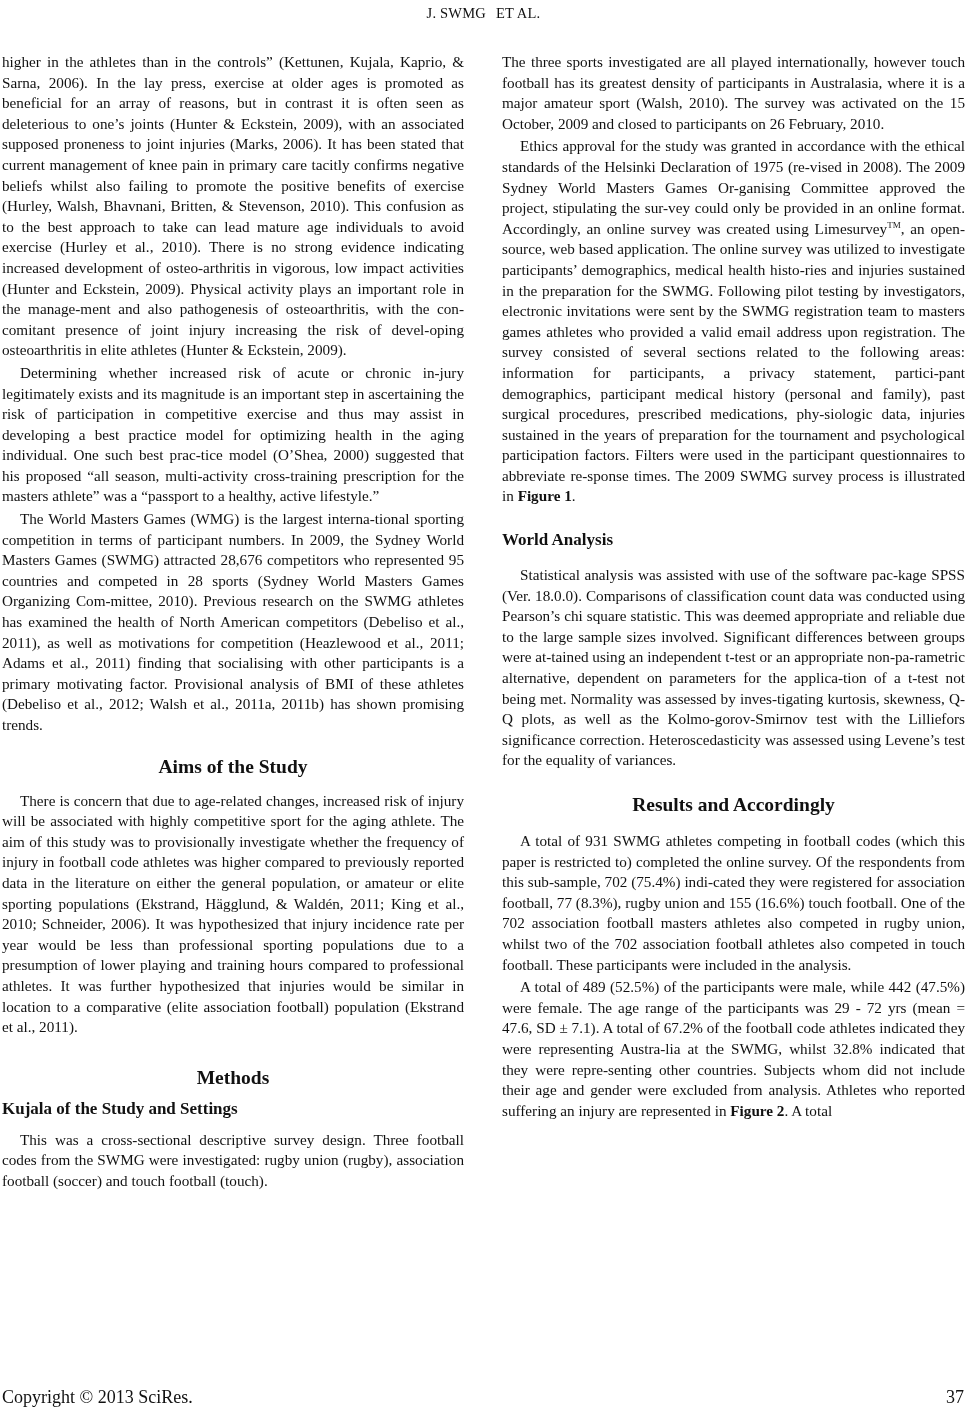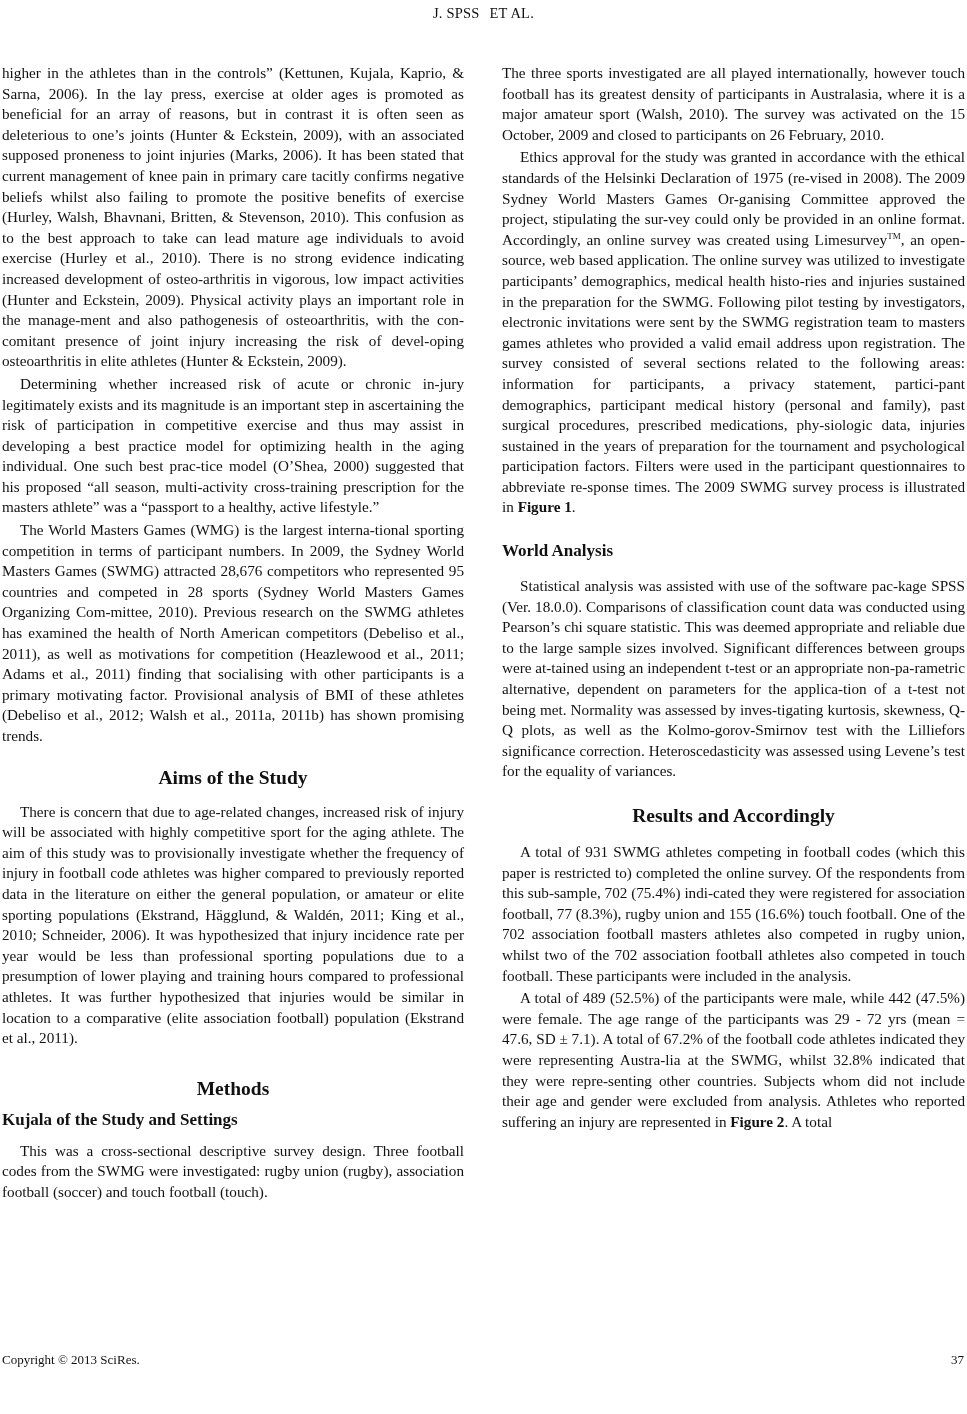--- a/index.html
+++ b/index.html
@@ -9,48 +9,48 @@
     color: #111111;
   }
   .running-head {
     position: absolute; top: 5px; left: 0; width: 967px;
     text-align: center; font-size: 14.5px; letter-spacing: 0.2px;
   }
   .running-head span.gap { display: inline-block; width: 10px; }
   .col {
     position: absolute; top: 52px; width: 462px;
     font-size: 15.2px; line-height: 20.6px;
-    text-align: justify; hyphens: none; margin-top: 11px;
+    text-align: justify; hyphens: none;
   }
   .col.left { left: 2px; }
   .col.right { left: 502px; width: 463px; }
   .col p { margin: 0; }
   .col p.indent { text-indent: 18px; }
   .col p + p { margin-top: 2px; }
   h2.section {
     font-size: 19.5px; font-weight: bold; text-align: center;
     margin: 0; line-height: 24px;
   }
   h3.subsection {
     font-size: 17px; font-weight: bold; text-align: left;
     margin: 0; line-height: 22px;
   }
   sup { font-size: 9px; line-height: 0; }
   b.ref { font-weight: bold; }
   .footer {
-    position: absolute; top: 1352px; font-size: 13px; line-height: 15px;
+    position: absolute; top: 1390px; font-size: 18px; line-height: 15px;
   }
   .footer.left { left: 2px; }
   .footer.right { right: 3px; }
 </style>
 </head>
 <body>
 
 <div class="running-head">
-  <span>J. SPSS</span><span class="gap"></span><span>ET AL.</span>
+  <span>J. SWMG</span><span class="gap"></span><span>ET AL.</span>
 </div>
 
 <div class="col left">
   <p>higher in the athletes than in the controls” (Kettunen, Kujala, Kaprio, &amp; Sarna, 2006). In the lay press, exercise at older ages is promoted as beneficial for an array of reasons, but in contrast it is often seen as deleterious to one’s joints (Hunter &amp; Eckstein, 2009), with an associated supposed proneness to joint injuries (Marks, 2006). It has been stated that current management of knee pain in primary care tacitly confirms negative beliefs whilst also failing to promote the positive benefits of exercise (Hurley, Walsh, Bhavnani, Britten, &amp; Stevenson, 2010). This confusion as to the best approach to take can lead mature age individuals to avoid exercise (Hurley et al., 2010). There is no strong evidence indicating increased development of osteo-arthritis in vigorous, low impact activities (Hunter and Eckstein, 2009). Physical activity plays an important role in the manage-ment and also pathogenesis of osteoarthritis, with the con-comitant presence of joint injury increasing the risk of devel-oping osteoarthritis in elite athletes (Hunter &amp; Eckstein, 2009).</p>
   <p class="indent">Determining whether increased risk of acute or chronic in-jury legitimately exists and its magnitude is an important step in ascertaining the risk of participation in competitive exercise and thus may assist in developing a best practice model for optimizing health in the aging individual. One such best prac-tice model (O’Shea, 2000) suggested that his proposed “all season, multi-activity cross-training prescription for the masters athlete” was a “passport to a healthy, active lifestyle.”</p>
   <p class="indent">The World Masters Games (WMG) is the largest interna-tional sporting competition in terms of participant numbers. In 2009, the Sydney World Masters Games (SWMG) attracted 28,676 competitors who represented 95 countries and competed in 28 sports (Sydney World Masters Games Organizing Com-mittee, 2010). Previous research on the SWMG athletes has examined the health of North American competitors (Debeliso et al., 2011), as well as motivations for competition (Heazlewood et al., 2011; Adams et al., 2011) finding that socialising with other participants is a primary motivating factor. Provisional analysis of BMI of these athletes (Debeliso et al., 2012; Walsh et al., 2011a, 2011b) has shown promising trends.</p>
   <h2 class="section" style="margin-top:19px;margin-bottom:12px;">Aims of the Study</h2>
   <p class="indent">There is concern that due to age-related changes, increased risk of injury will be associated with highly competitive sport for the aging athlete. The aim of this study was to provisionally investigate whether the frequency of injury in football code athletes was higher compared to previously reported data in the literature on either the general population, or amateur or elite sporting populations (Ekstrand, Hägglund, &amp; Waldén, 2011; King et al., 2010; Schneider, 2006). It was hypothesized that injury incidence rate per year would be less than professional sporting populations due to a presumption of lower playing and training hours compared to professional athletes. It was further hypothesized that injuries would be similar in location to a comparative (elite association football) population (Ekstrand et al., 2011).</p>
   <h2 class="section" style="margin-top:28px;margin-bottom:8px;">Methods</h2>
   <h3 class="subsection" style="margin-bottom:10px;">Kujala of the Study and Settings</h3>

